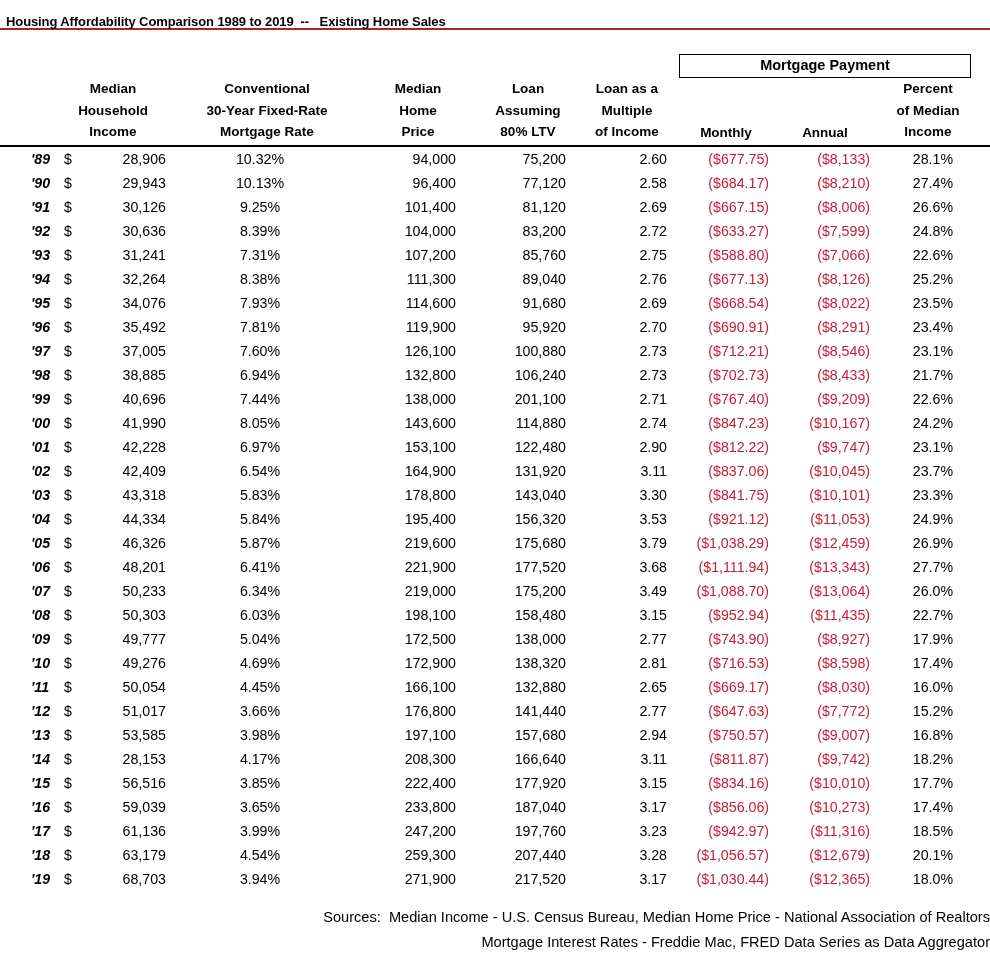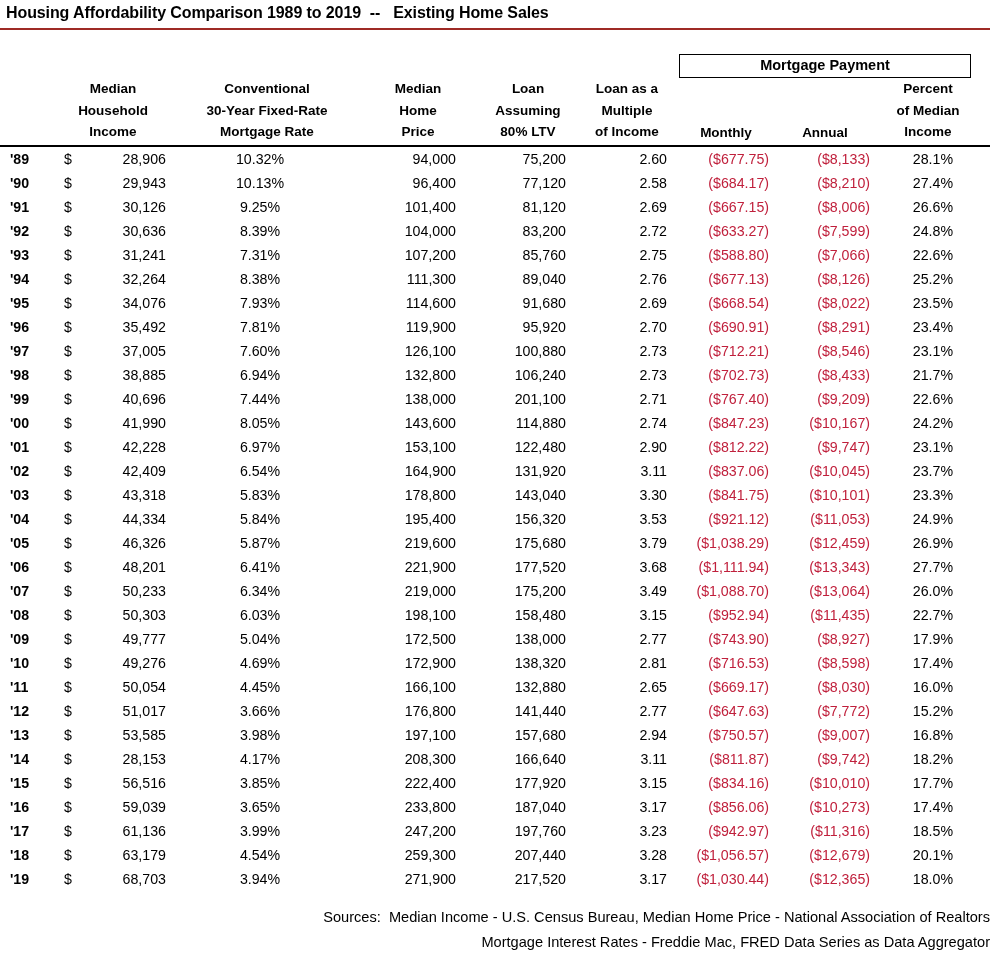--- a/index.html
+++ b/index.html
@@ -28,22 +28,22 @@
     left: 0;
     top: 0;
     width: 990px;
     height: 30px;
     border-bottom: 2px solid #9e2a25;
     box-sizing: border-box;
   }
   .title-text {
     position: absolute;
     left: 6px;
-    top: 4px;
-    font-size: 16px;
+    top: 14px;
+    font-size: 13px;
     font-weight: bold;
     letter-spacing: -0.1px;
     white-space: pre;
   }
 
   
   .group-box {
     position: absolute;
     left: 679px;
     top: 54px;
@@ -93,21 +93,21 @@
     height: 24px;
     width: 990px;
   }
   .cell {
     position: absolute;
     top: 4px;
     font-size: 14.2px;
     line-height: 16px;
     white-space: pre;
   }
-  .c-year   { left: 10px;  width: 40px;  text-align: left;  font-weight: bold; }
+  .c-year   { left: 31px;  width: 40px;  text-align: left;  font-weight: bold; font-style: italic; }
   .c-dollar { left: 64px;  width: 16px;  text-align: left; }
   .c-income { left: 86px;  width: 80px;  text-align: right; }
   .c-rate   { left: 215px; width: 90px;  text-align: center; }
   .c-price  { left: 378px; width: 78px;  text-align: right; }
   .c-loan   { left: 492px; width: 74px;  text-align: right; }
   .c-mult   { left: 595px; width: 72px;  text-align: right; }
   .c-month  { left: 676px; width: 93px;  text-align: right; color: #c0203c; }
   .c-annual { left: 782px; width: 88px;  text-align: right; color: #c0203c; }
   .c-pct    { left: 885px; width: 68px;  text-align: right; }
 

